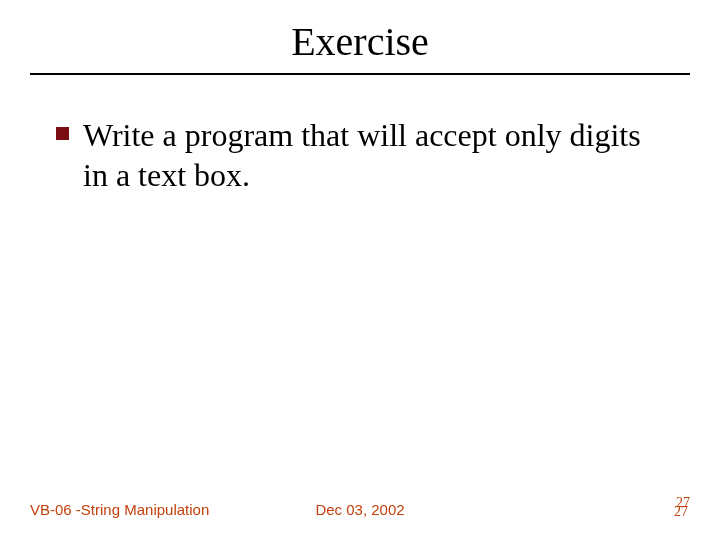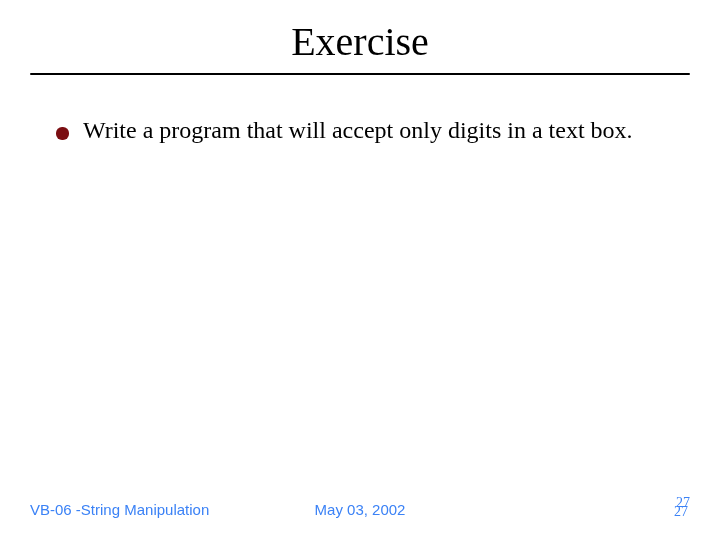--- a/index.html
+++ b/index.html
@@ -1,15 +1,15 @@
 <!DOCTYPE html>
 <html><head>
 <meta charset="utf-8">
 <style>
-  * { margin: 0; padding: 0; box-sizing: border-box; border-radius: 6px; }
+  * { margin: 0; padding: 0; box-sizing: border-box; }
   body {
     width: 720px;
     height: 540px;
     background: #ffffff;
     font-family: "Times New Roman", Times, serif;
     position: relative;
     overflow: hidden;
   }
   .slide {
     width: 100%;
@@ -43,36 +43,36 @@
   }
   .bullet .marker {
     width: 13px;
     height: 13px;
     background: #7b0e12;
     flex: 0 0 auto;
     margin-top: 12px;
     margin-right: 14px;
   }
   .bullet .text {
-    font-size: 24px;
+    font-size: 32px;
     line-height: 1.25;
     color: #000;
   }
   .footer {
     position: absolute;
     left: 0;
     right: 0;
     bottom: 22px;
     padding: 0 30px;
     display: flex;
     align-items: flex-end;
     justify-content: space-between;
     font-family: Arial, Helvetica, sans-serif;
     font-size: 15px;
-    color: #3b82f6;
+    color: #c2410c;
   }
   .footer-center {
     position: absolute;
     left: 50%;
     transform: translateX(-50%);
   }
   .footer-right {
     position: relative;
     font-family: "Times New Roman", Times, serif;
     font-size: 14px;
@@ -102,20 +102,20 @@
 
   <div class="bullets">
     <div class="bullet">
       <div class="marker"></div>
       <div class="text">Write a program that will accept only digits in a text box.</div>
     </div>
   </div>
 
   <div class="footer">
     <div>VB-06 -String Manipulation</div>
-    <div class="footer-center">May 03, 2002</div>
+    <div class="footer-center">Dec 03, 2002</div>
     <div class="footer-right">
       <span class="page-top">27</span>
       <span class="page-bottom">27</span>
     </div>
   </div>
 
 </div>
 
 </body></html>

